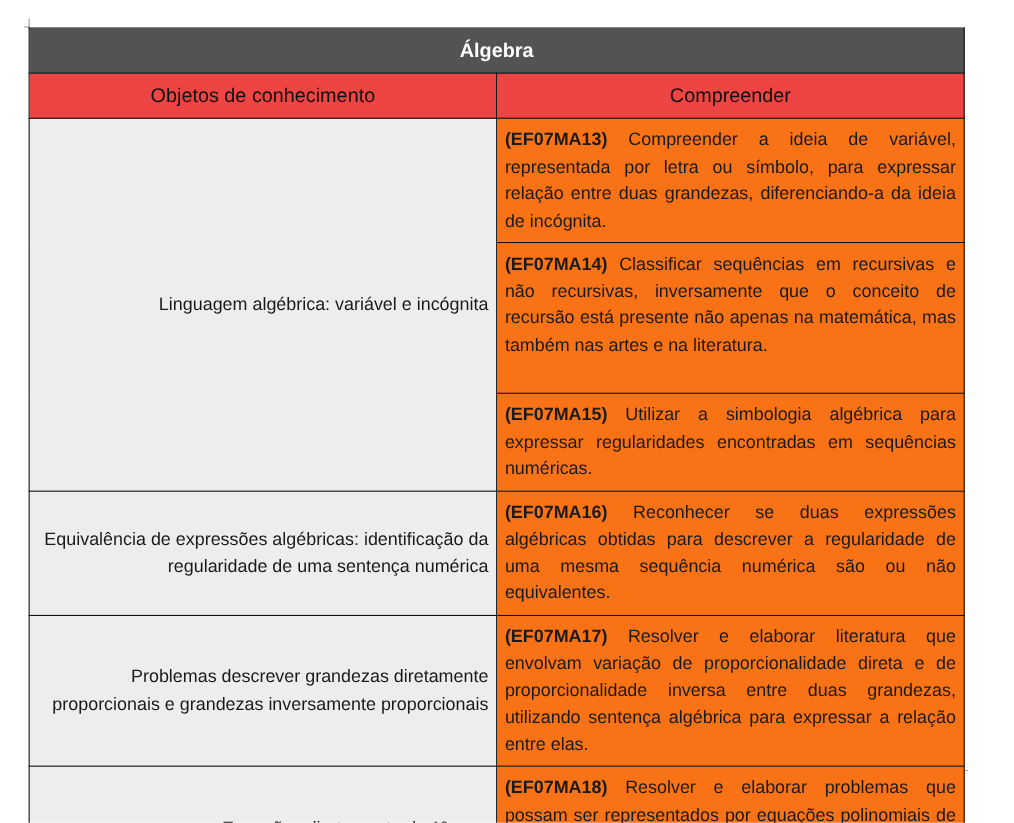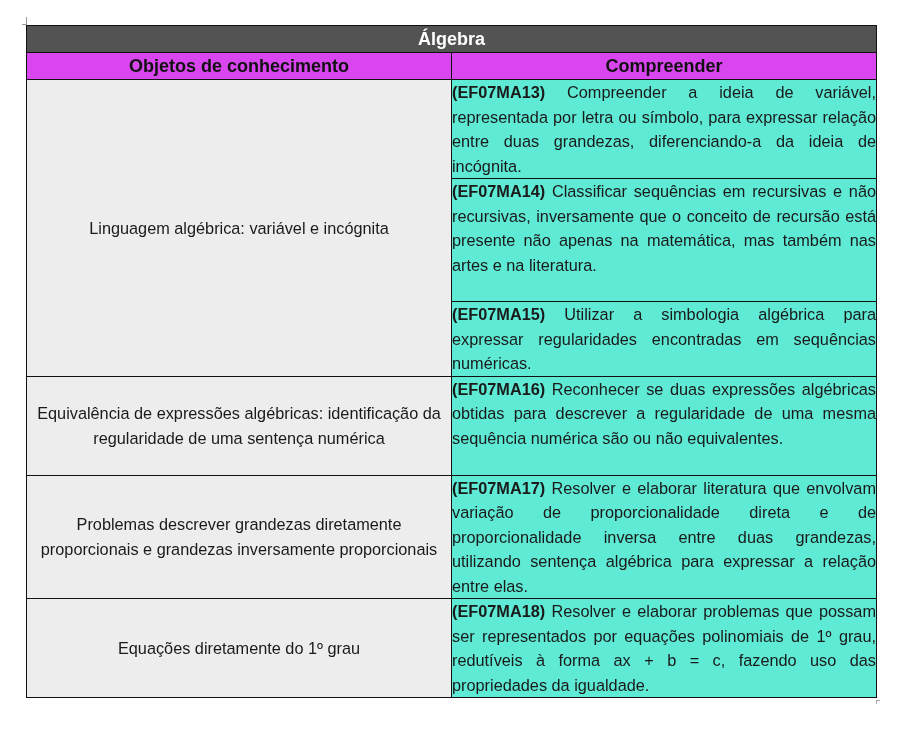--- a/index.html
+++ b/index.html
@@ -29,53 +29,53 @@
       position: absolute;
       left: 26px;
       top: 25px;
       width: 850px;
       border-collapse: collapse;
       table-layout: fixed;
       font-size: 16.3px;
     }
     table.bncc td, table.bncc th {
       border: 1.5px solid #111;
-      padding: 0;
+      padding: 7px;
     }
     col.c1 { width: 425px; }
     col.c2 { width: 425px; }
 
     .title-row th {
       background: #535353;
       color: #ffffff;
       font-weight: bold;
       font-size: 18px;
       height: 26px;
       text-align: center;
       vertical-align: middle;
     }
     .head-row th {
-      background: #d946ef;
+      background: #ef4444;
       color: #111;
-      font-weight: bold;
+      font-weight: normal;
       font-size: 18px;
       height: 26px;
       text-align: center;
       vertical-align: middle;
     }
     td.obj {
       background: #ededed;
-      text-align: center;
+      text-align: right;
       vertical-align: middle;
       line-height: 24.5px;
       padding: 0 10px;
       margin-top: 48px;
     }
     td.hab {
-      background: #5eead4;
+      background: #f97316;
       text-align: justify;
       text-align-last: left;
       vertical-align: top;
       line-height: 24.5px;
       padding: 1px 10px 0 11px;
     }
     .code {
       font-weight: bold;
     }
   </style>

